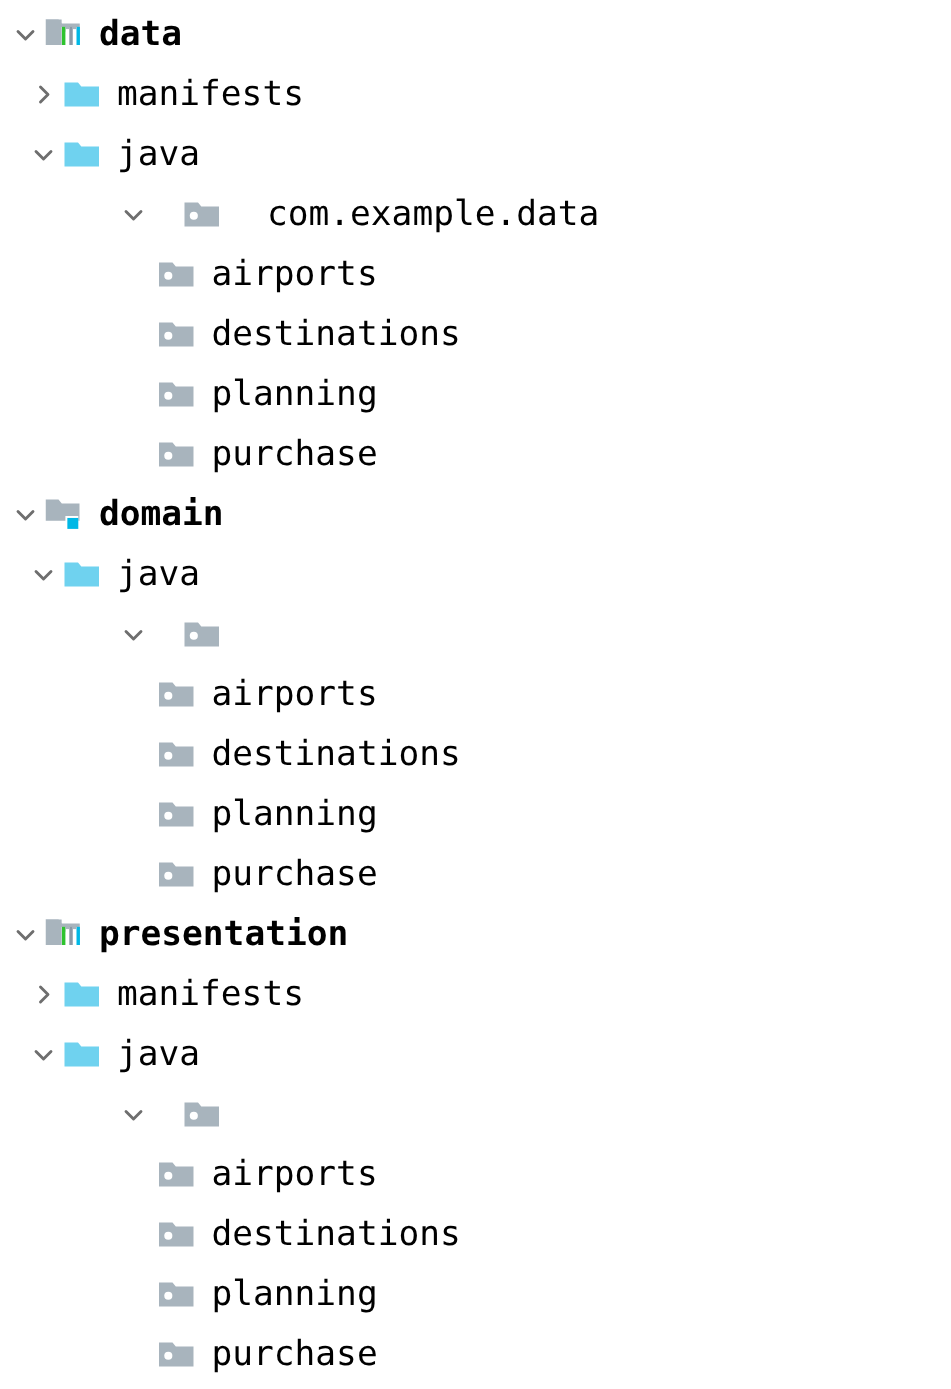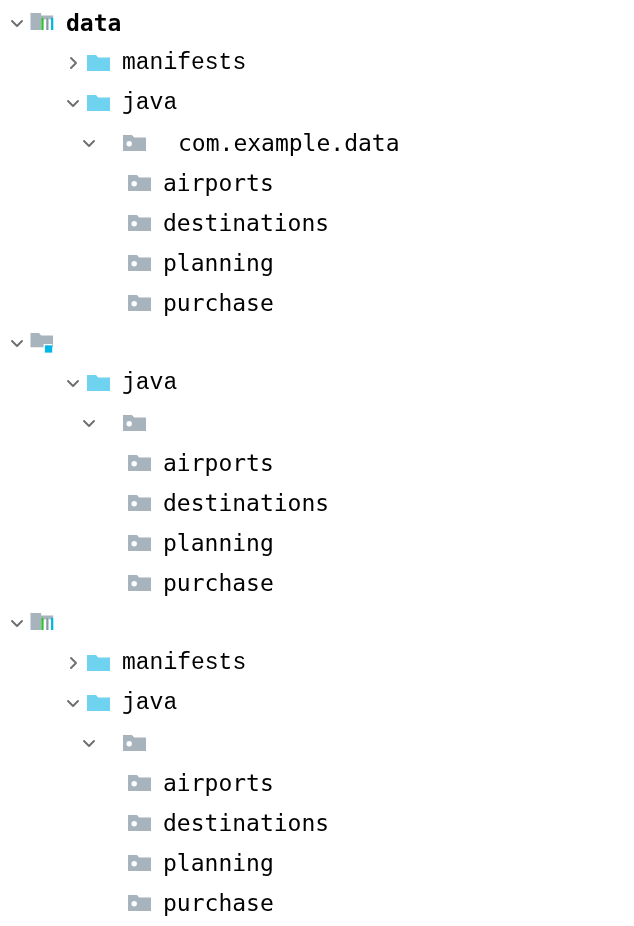--- a/index.html
+++ b/index.html
@@ -59,23 +59,23 @@
     color: #000000;
     letter-spacing: 0px;
     padding-left: 6px;
   }
   .label.bold {
     font-weight: bold;
   }
 
   
   .ind-0 { padding-left: 4px; }
-  .ind-1 { padding-left: 60px; font-family: Liberation Mono, monospace; }
+  .ind-1 { padding-left: 16px; }
   .ind-2 { padding-left: 76px; gap: 20px; }
-  .ind-3 { padding-left: 101px; }
+  .ind-3 { padding-left: 79px; }
 </style>
 </head>
 <body>
 
 <div id="tree">
     <div class="row ind-0">
       <span class="twisty">
         <svg width="18" height="18" viewBox="0 0 18 18">
           <path d="M4 7 L9 12 L14 7" fill="none" stroke="#6e6e6e" stroke-width="1.9" stroke-linecap="round" stroke-linejoin="round"></path>
         </svg>
@@ -179,20 +179,21 @@
           <path d="M4 7 L9 12 L14 7" fill="none" stroke="#6e6e6e" stroke-width="1.9" stroke-linecap="round" stroke-linejoin="round"></path>
         </svg>
       </span>
       <span class="icon">
         <svg width="26" height="24" viewBox="0 0 26 24">
           <path d="M0.5 2 h8.5 l2.2 2.6 h11.8 v11.6 h-22.5 z" fill="#a8b4bd"></path>
           <rect x="13.6" y="13.0" width="8.6" height="8.6" fill="#ffffff"></rect>
           <rect x="14.9" y="14.3" width="7.3" height="7.3" fill="#00b8e6"></rect>
         </svg>
       </span>
+      <span class="label bold">domain</span>
     </div>
     <div class="row ind-1">
       <span class="twisty">
         <svg width="18" height="18" viewBox="0 0 18 18">
           <path d="M4 7 L9 12 L14 7" fill="none" stroke="#6e6e6e" stroke-width="1.9" stroke-linecap="round" stroke-linejoin="round"></path>
         </svg>
       </span>
       <span class="icon">
         <svg width="26" height="22" viewBox="0 0 26 22">
           <path d="M1 3 h9 l2.2 2.6 h11.8 v13.4 h-23 z" fill="#6fd2ef"></path>
@@ -263,20 +264,21 @@
         <svg width="26" height="24" viewBox="0 0 26 24">
           <path d="M0.5 2 h8.5 l2.2 2.6 h12 v2.4 h-9.6 v3.1 h-2.3 v-3.1 h-2.6 v3.1 h-2.3 v-3.1 h-4.4 z" fill="#a8b4bd"></path>
           <rect x="0.5" y="2" width="10.6" height="17" fill="#a8b4bd"></rect>
           <rect x="11.3" y="6.9" width="2.3" height="12.1" fill="#2ec32e"></rect>
           <rect x="16.2" y="6.9" width="2.3" height="12.1" fill="#8a99a6"></rect>
           <rect x="21.0" y="6.9" width="2.3" height="12.1" fill="#00b8e6"></rect>
           <rect x="13.6" y="6.9" width="2.6" height="1.5" fill="#a8b4bd"></rect>
           <rect x="18.5" y="6.9" width="2.5" height="1.5" fill="#a8b4bd"></rect>
         </svg>
       </span>
+      <span class="label bold">presentation</span>
     </div>
     <div class="row ind-1">
       <span class="twisty">
         <svg width="18" height="18" viewBox="0 0 18 18">
           <path d="M7 4 L12 9 L7 14" fill="none" stroke="#6e6e6e" stroke-width="1.9" stroke-linecap="round" stroke-linejoin="round"></path>
         </svg>
       </span>
       <span class="icon">
         <svg width="26" height="22" viewBox="0 0 26 22">
           <path d="M1 3 h9 l2.2 2.6 h11.8 v13.4 h-23 z" fill="#6fd2ef"></path>

